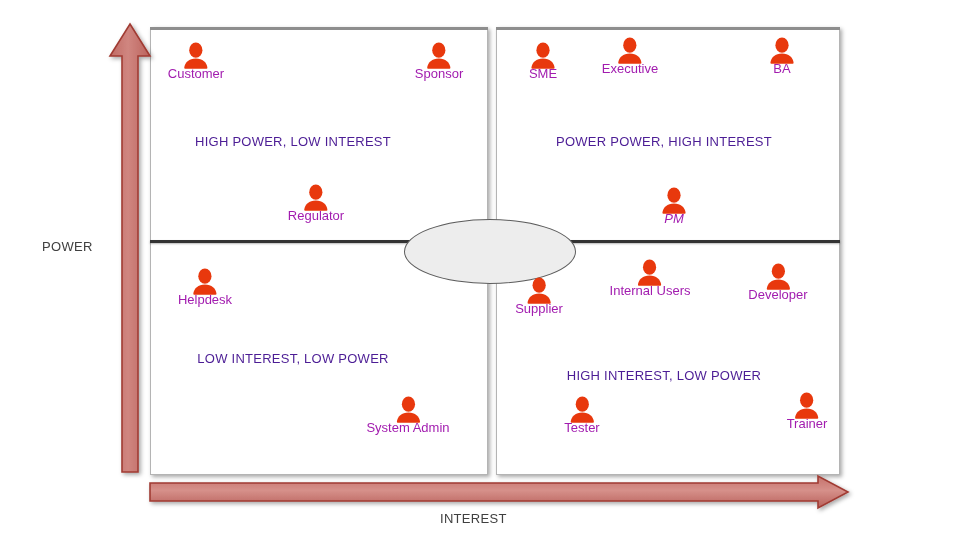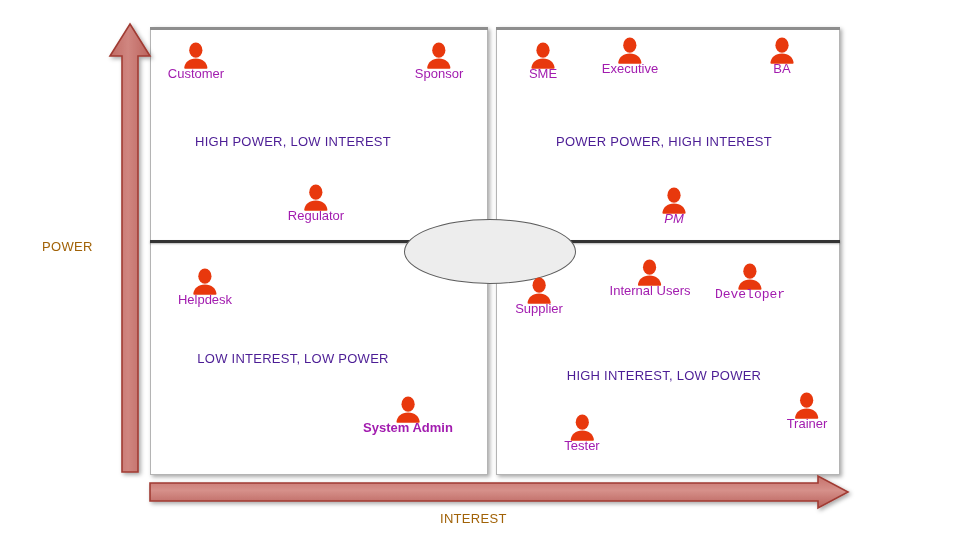--- a/index.html
+++ b/index.html
@@ -69,21 +69,21 @@
 
   
   .arrow-svg { position: absolute; overflow: visible; }
   #arrow-power    { left: 104px; top: 20px;  width: 52px;  height: 460px; }
   #arrow-interest { left: 146px; top: 474px; width: 706px; height: 36px; }
 
   
   .axis-label {
     position: absolute;
     font-size: 13px;
-    color: #a16207;
+    color: #404040;
     letter-spacing: 0.3px;
     white-space: nowrap;
   }
   #label-power    { left: 42px;  top: 239px; }
   #label-interest { left: 440px; top: 511px; }
 
   
   .quad-caption {
     position: absolute;
     font-size: 13px;
@@ -212,21 +212,21 @@
         <span class="person-label">PM</span>
       </div>
       <div class="quad-caption" style="left: 293px; top: 351px;">LOW INTEREST, LOW POWER</div>
       <div class="stakeholder" style="left: 205px; top: 267px;">
         <svg class="person-icon" viewBox="0 0 30 30">
           <ellipse cx="15" cy="9.2" rx="6.6" ry="7.6" fill="#e8380d"></ellipse>
           <path d="M15 17.4c-6.6 0-11.2 4.1-11.6 9.4 0 0.6 0.3 0.9 0.9 0.9h21.4c0.6 0 0.9-0.3 0.9-0.9C26.2 21.5 21.6 17.4 15 17.4z" fill="#e8380d"></path>
         </svg>
         <span class="person-label">Helpdesk</span>
       </div>
-      <div class="stakeholder" style="left: 408px; top: 395px; font-weight: bold;">
+      <div class="stakeholder" style="left: 408px; top: 395px;">
         <svg class="person-icon" viewBox="0 0 30 30">
           <ellipse cx="15" cy="9.2" rx="6.6" ry="7.6" fill="#e8380d"></ellipse>
           <path d="M15 17.4c-6.6 0-11.2 4.1-11.6 9.4 0 0.6 0.3 0.9 0.9 0.9h21.4c0.6 0 0.9-0.3 0.9-0.9C26.2 21.5 21.6 17.4 15 17.4z" fill="#e8380d"></path>
         </svg>
         <span class="person-label">System Admin</span>
       </div>
       <div class="quad-caption" style="left: 664px; top: 368px;">HIGH INTEREST, LOW POWER</div>
       <div class="stakeholder" style="left: 539px; top: 276px;">
         <svg class="person-icon" viewBox="0 0 30 30">
           <ellipse cx="15" cy="9.2" rx="6.6" ry="7.6" fill="#e8380d"></ellipse>
@@ -234,28 +234,28 @@
         </svg>
         <span class="person-label">Supplier</span>
       </div>
       <div class="stakeholder" style="left: 650px; top: 258px;">
         <svg class="person-icon" viewBox="0 0 30 30">
           <ellipse cx="15" cy="9.2" rx="6.6" ry="7.6" fill="#e8380d"></ellipse>
           <path d="M15 17.4c-6.6 0-11.2 4.1-11.6 9.4 0 0.6 0.3 0.9 0.9 0.9h21.4c0.6 0 0.9-0.3 0.9-0.9C26.2 21.5 21.6 17.4 15 17.4z" fill="#e8380d"></path>
         </svg>
         <span class="person-label">Internal Users</span>
       </div>
-      <div class="stakeholder" style="left: 750px; top: 262px; font-family: Liberation Mono, monospace;">
+      <div class="stakeholder" style="left: 778px; top: 262px;">
         <svg class="person-icon" viewBox="0 0 30 30">
           <ellipse cx="15" cy="9.2" rx="6.6" ry="7.6" fill="#e8380d"></ellipse>
           <path d="M15 17.4c-6.6 0-11.2 4.1-11.6 9.4 0 0.6 0.3 0.9 0.9 0.9h21.4c0.6 0 0.9-0.3 0.9-0.9C26.2 21.5 21.6 17.4 15 17.4z" fill="#e8380d"></path>
         </svg>
         <span class="person-label">Developer</span>
       </div>
-      <div class="stakeholder" style="left: 582px; top: 413px; text-align: center;">
+      <div class="stakeholder" style="left: 582px; top: 395px; text-align: center;">
         <svg class="person-icon" viewBox="0 0 30 30">
           <ellipse cx="15" cy="9.2" rx="6.6" ry="7.6" fill="#e8380d"></ellipse>
           <path d="M15 17.4c-6.6 0-11.2 4.1-11.6 9.4 0 0.6 0.3 0.9 0.9 0.9h21.4c0.6 0 0.9-0.3 0.9-0.9C26.2 21.5 21.6 17.4 15 17.4z" fill="#e8380d"></path>
         </svg>
         <span class="person-label">Tester</span>
       </div>
       <div class="stakeholder" style="left: 770px; top: 391px; margin-left: 37px;">
         <svg class="person-icon" viewBox="0 0 30 30">
           <ellipse cx="15" cy="9.2" rx="6.6" ry="7.6" fill="#e8380d"></ellipse>
           <path d="M15 17.4c-6.6 0-11.2 4.1-11.6 9.4 0 0.6 0.3 0.9 0.9 0.9h21.4c0.6 0 0.9-0.3 0.9-0.9C26.2 21.5 21.6 17.4 15 17.4z" fill="#e8380d"></path>

